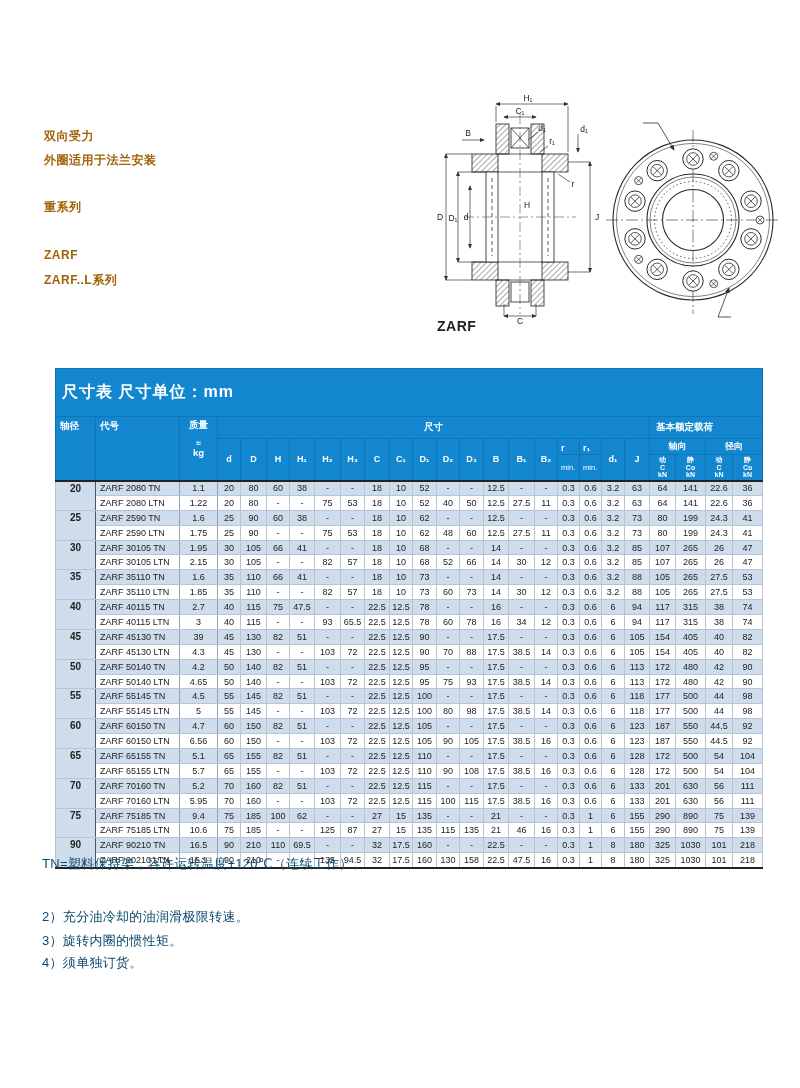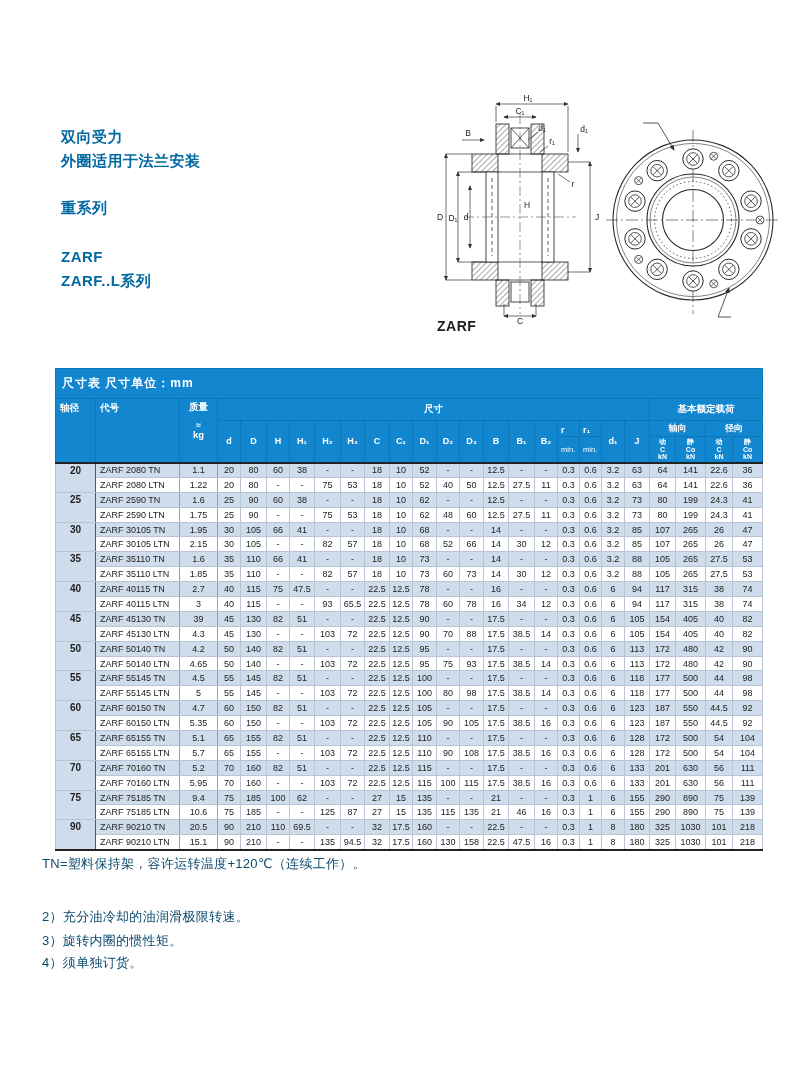--- a/index.html
+++ b/index.html
@@ -1,34 +1,34 @@
 <!DOCTYPE html>
 <html><head>
 <meta charset="utf-8">
 <style>
   * { margin:0; padding:0; box-sizing:border-box; }
   html,body { background:#ffffff; }
   body { font-family:"Liberation Sans","DejaVu Sans",sans-serif; color:#1a1a1a; }
   .page { position:relative; width:800px; height:1088px; background:#fff; overflow:hidden; }
 
   
-  .intro-line { position:absolute; left:61px; font-size:15px; font-weight:600; color:#0369a1; letter-spacing:0.5px; }
+  .intro-line { position:absolute; left:44px; font-size:12px; font-weight:600; color:#a16207; letter-spacing:0.5px; }
 
   
   .drawing { position:absolute; }
   .drawing-caption { position:absolute; left:437px; top:318px; font-size:14px; font-weight:600; color:#222; letter-spacing:0.5px; }
 
   
   .table-wrap { position:absolute; left:55px; top:368px; width:690px; }
   table { border-collapse:collapse; table-layout:fixed; width:690px; font-size:9px;
           border-left:1px solid #3c5068; border-right:1px solid #3c5068; border-bottom:2px solid #222; }
   thead th { background:#1287d0; color:#fff; border:1px solid #0f76b6; font-weight:bold; overflow:hidden; }
-  th.title-bar { text-align:left; padding:6px 6px; font-size:12px; height:20px; letter-spacing:1px; }
+  th.title-bar { text-align:left; padding:13px 6px; font-size:16px; height:20px; letter-spacing:1px; }
   th.grp { text-align:center; padding:2px 6px; font-size:9.5px; height:22px; vertical-align:middle; }
-  th.grp-c { text-align:center; font-size:9.5px; }
+  th.grp-c { text-align:left; font-size:9.5px; }
   th.top-left { text-align:left; vertical-align:top; padding:3px 4px; font-size:9.5px; }
   th.mass-h { text-align:center; vertical-align:top; padding:3px 4px; font-size:9.5px; }
   .mass-h span { display:block; line-height:10px; }
   .mass-h .approx { margin-top:8px; font-size:8.5px; }
   th.dim { text-align:center; vertical-align:middle; font-size:9px; height:23px; }
   th.rlab { text-align:left; vertical-align:bottom; padding:0 0 1px 3px; font-size:9px; }
   th.minl { text-align:left; padding:0 0 0 3px; font-size:7.5px; height:14px; font-weight:normal; }
   th.axr { font-size:9px; height:16px; }
   th.loadh { text-align:center; font-size:7px; line-height:7.5px; white-space:pre-line; font-weight:bold; padding:1px 0; }
   tbody { border-top:2px solid #222;margin-top:12px; }
@@ -748,21 +748,21 @@
             <td>0.6</td>
             <td>6</td>
             <td>123</td>
             <td>187</td>
             <td>550</td>
             <td>44.5</td>
             <td>92</td>
           </tr>
           <tr>
             <td class="code">ZARF 60150 LTN</td>
-            <td class="mass">5.35</td>
+            <td class="mass">6.56</td>
             <td>60</td>
             <td>150</td>
             <td>-</td>
             <td>-</td>
             <td>103</td>
             <td>72</td>
             <td>22.5</td>
             <td>12.5</td>
             <td>105</td>
             <td>90</td>
@@ -934,21 +934,21 @@
             <td>6</td>
             <td>155</td>
             <td>290</td>
             <td>890</td>
             <td>75</td>
             <td>139</td>
           </tr>
           <tr class="tint">
             <td class="shaft" rowspan="2">90</td>
             <td class="code">ZARF 90210 TN</td>
-            <td class="mass">20.5</td>
+            <td class="mass">16.5</td>
             <td>90</td>
             <td>210</td>
             <td>110</td>
             <td>69.5</td>
             <td>-</td>
             <td>-</td>
             <td>32</td>
             <td>17.5</td>
             <td>160</td>
             <td>-</td>

